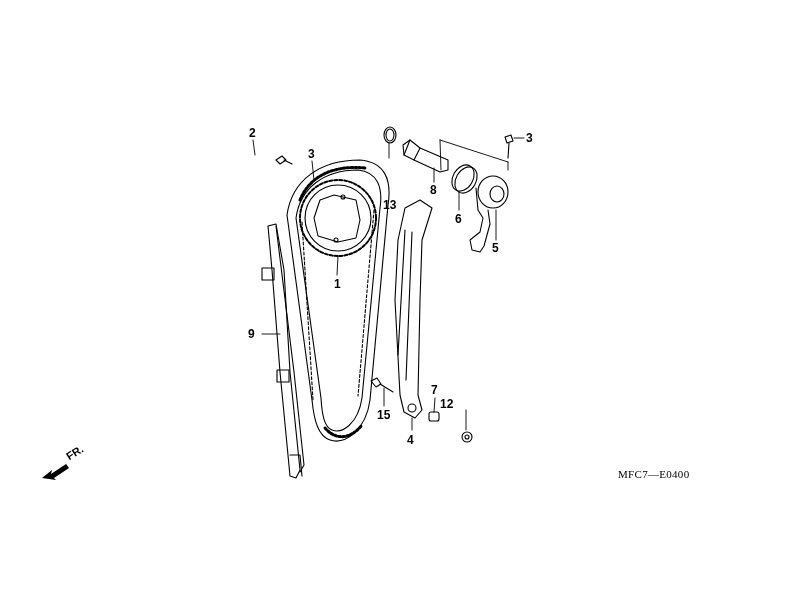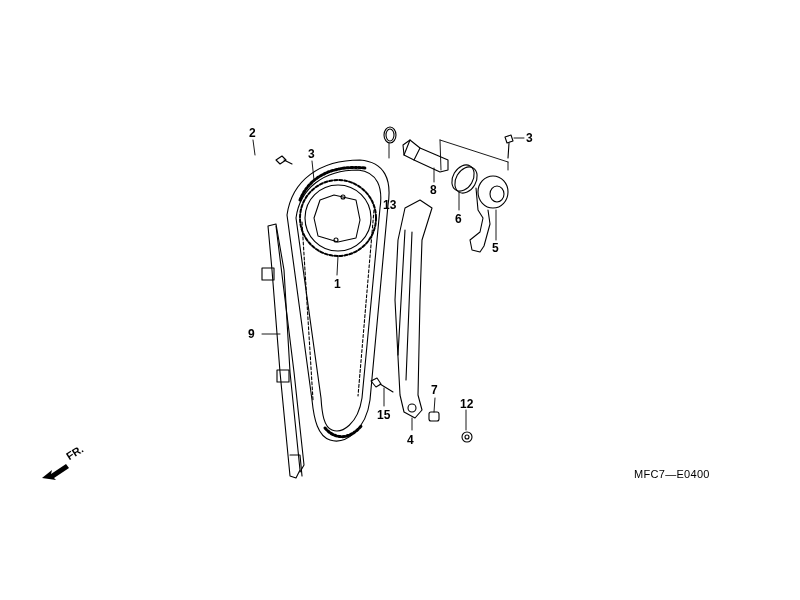--- a/index.html
+++ b/index.html
@@ -1,22 +1,22 @@
 <!DOCTYPE html>
 <html><head>
   <meta charset="utf-8">
   <style>
     html, body { margin: 0; padding: 0; background: #ffffff; }
     body { width: 800px; height: 600px; position: relative; overflow: hidden;
            font-family: "Liberation Sans", sans-serif; }
     #diagram { position: absolute; left: 0; top: 0; width: 800px; height: 600px; }
     .callout { position: absolute; font-family: "Liberation Sans", sans-serif; font-weight: bold;
                font-size: 12px; color: #000; line-height: 12px; }
-    .code { position: absolute; font-family: Liberation Sans, sans-serif; font-size: 11px;
-            color: #000; left: 618px; top: 468px; letter-spacing: 0.3px; margin-left: 16px; }
+    .code { position: absolute; font-family: Liberation Serif, serif; font-size: 11px;
+            color: #000; left: 618px; top: 468px; letter-spacing: 0.3px; }
     .fr { position: absolute; left: 40px; top: 448px; width: 52px; height: 34px; }
     .fr-text { position: absolute; left: 64px; top: 452px; font-family: "Liberation Sans", sans-serif;
                font-weight: bold; font-size: 11px; transform: rotate(-32deg); transform-origin: left top; }
   </style>
 </head>
 <body>
 
 <svg id="diagram" viewBox="0 0 800 600" xmlns="http://www.w3.org/2000/svg">
   <g fill="none" stroke="#000" stroke-width="1.1" stroke-linejoin="round" stroke-linecap="round">
 
@@ -124,21 +124,21 @@
 <div class="callout" style="left:249px;top:127px;">2</div>
 <div class="callout" style="left:308px;top:148px;">3</div>
 <div class="callout" style="left:407px;top:434px;">4</div>
 <div class="callout" style="left:492px;top:242px;">5</div>
 <div class="callout" style="left:455px;top:213px;">6</div>
 <div class="callout" style="left:431px;top:384px;">7</div>
 <div class="callout" style="left:430px;top:184px;">8</div>
 <div class="callout" style="left:248px;top:328px;">9</div>
 <div class="callout" style="left:377px;top:409px;">15</div>
 <div class="callout" style="left:526px;top:132px;">3</div>
-<div class="callout" style="left:460px;top:398px;">12</div>
+<div class="callout" style="left:440px;top:398px;">12</div>
 <div class="callout" style="left:383px;top:159px;margin-top:40px;">13</div>
 
 <svg class="fr" viewBox="0 0 52 34">
   <polygon points="2,30 12,22 11,26 26,16 29,20 14,30 16,32" fill="#000"></polygon>
 </svg>
 <div class="fr-text">FR.</div>
 
 <div class="code">MFC7—E0400</div>
 
 </body></html>

